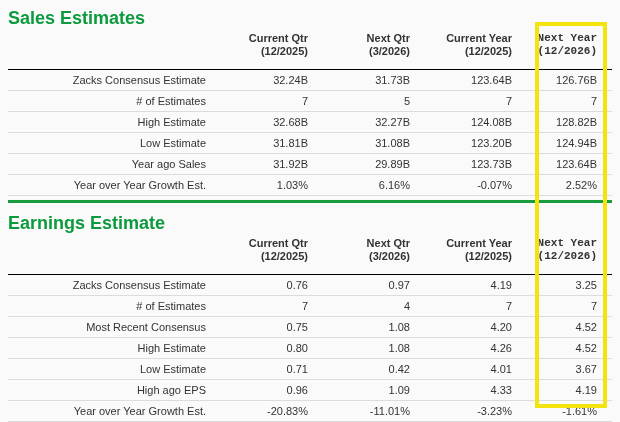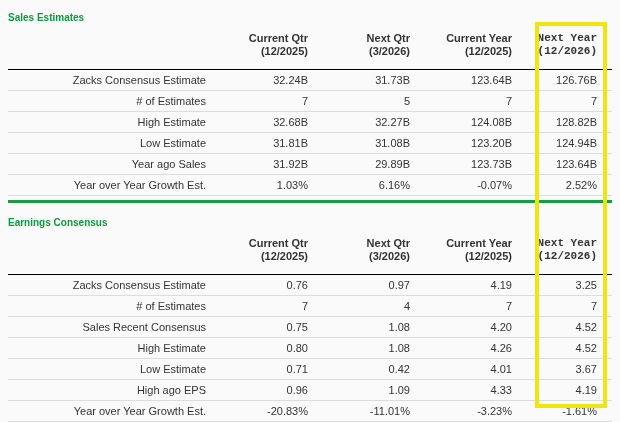--- a/index.html
+++ b/index.html
@@ -8,21 +8,21 @@
     width: 620px; height: 422px;
     background: #fafafa;
     font-family: "Liberation Sans", sans-serif;
     color: #333333;
     position: relative;
     overflow: hidden;
   }
   .wrap { padding: 0 8px; position: relative; }
 
   .section-title {
-    font-size: 10px; line-height: 16px; font-weight: bold;
+    font-size: 18px; line-height: 16px; font-weight: bold;
     color: #0c9a3e;
     margin: 10px 0 2px 0;
   }
   table.est {
     width: 604px;
     border-collapse: collapse;
     table-layout: fixed;
   }
   col.c-label { width: 204px; }
   col.c-num   { width: 102px; }
@@ -130,21 +130,21 @@
           <td>6.16%</td>
           <td>-0.07%</td>
           <td class="last">2.52%</td>
         </tr>
       </tbody>
     </table>
     <div class="green-rule"></div>
   </div>
 
   <div class="section section-earnings">
-    <div class="section-title">Earnings Consensus</div>
+    <div class="section-title">Earnings Estimate</div>
     <table class="est">
       <colgroup>
         <col class="c-label">
           <col class="c-num">
           <col class="c-num">
           <col class="c-num">
           <col class="c-last">
       </colgroup>
       <thead>
         <tr>
@@ -164,21 +164,21 @@
           <td class="last">3.25</td>
         </tr>
         <tr>
           <td class="lbl"># of Estimates</td>
           <td>7</td>
           <td>4</td>
           <td>7</td>
           <td class="last">7</td>
         </tr>
         <tr>
-          <td class="lbl">Sales Recent Consensus</td>
+          <td class="lbl">Most Recent Consensus</td>
           <td>0.75</td>
           <td>1.08</td>
           <td>4.20</td>
           <td class="last">4.52</td>
         </tr>
         <tr>
           <td class="lbl">High Estimate</td>
           <td>0.80</td>
           <td>1.08</td>
           <td>4.26</td>

